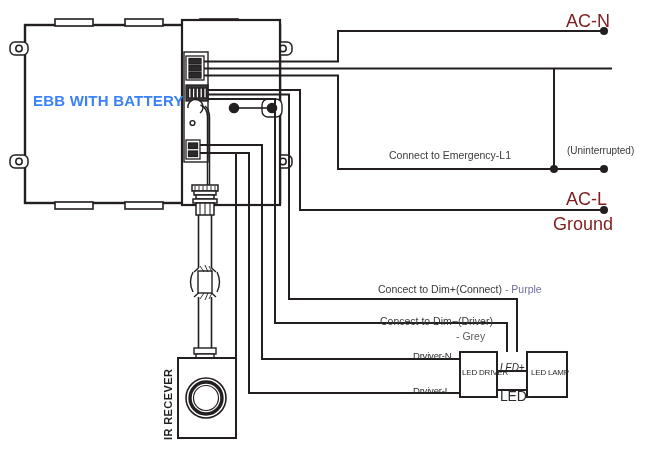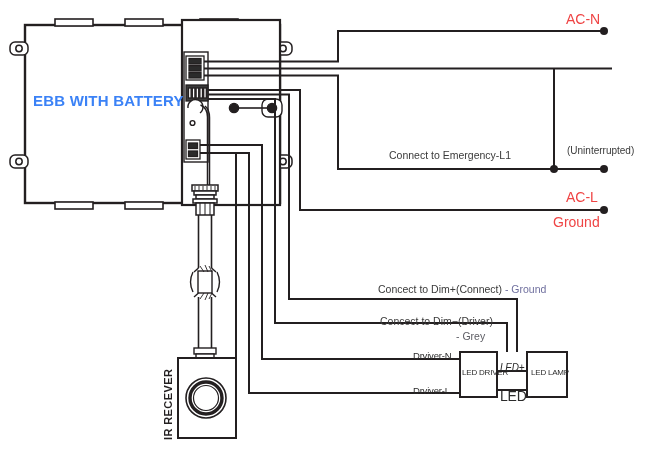--- a/index.html
+++ b/index.html
@@ -1,21 +1,21 @@
 <!DOCTYPE html>
 <html><head>
 <meta charset="utf-8">
 <style>
   html,body{margin:0;padding:0;background:#ffffff;}
   body{font-family:"Liberation Sans", sans-serif;}
   #stage{position:relative;width:654px;height:452px;background:#ffffff;overflow:hidden;}
   #stage svg{position:absolute;left:0;top:0;}
   .lbl{position:absolute;white-space:nowrap;color:#231f20;line-height:1;}
   .ebb-title{font-size:15px;font-weight:bold;letter-spacing:.2px;color:#3b82f6;}
-  .term{font-size:14px;color:#ef4444;}
+  .term{font-size:18px;color:#7f1d1d;}
   .term-sm{font-size:10.5px;color:#3a3a3a;}
   .term-xs{font-size:8px;color:#2b2b2b;letter-spacing:-.2px;}
   .note{font-size:10px;color:#3a3a3a;}
   .purple{color:#6f6f9e;}
   .grey-w{color:#5c5c63;}
   .vert{transform-origin:left top;transform:rotate(-90deg);font-size:11px;font-weight:bold;letter-spacing:.4px;color:#231f20;}
 </style>
 </head>
 <body>
 
@@ -216,21 +216,21 @@
 
   <div class="lbl note" style="left:559px;top:146px;margin-left:8px;">(Uninterrupted)</div>
 
   <div class="lbl term" style="left:566px;top:190px;">AC-L</div>
 
   <div class="lbl term" style="left:553px;top:215px;">Ground</div>
 
   <div class="lbl term-sm" style="left:389px;top:150px;">Connect to Emergency-L1</div>
 
   <div class="lbl term-sm" style="left:378px;top:284px;">
-    <span>Concect to Dim+(Connect)</span><span class="purple"> - Ground</span>
+    <span>Concect to Dim+(Connect)</span><span class="purple"> - Purple</span>
   </div>
 
   <div class="lbl term-sm" style="left:380px;top:316px;">Concect to Dim−(Driver)</div>
   <div class="lbl term-sm grey-w" style="left:456px;top:331px;">- Grey</div>
 
   <div class="lbl term-xs" style="left:413px;top:351px;font-size:9.5px;">Drviver-N</div>
 
   <div class="lbl term-xs" style="left:413px;top:386px;font-size:9.5px;">Drviver-L</div>
 
   <div class="lbl term-xs" style="left:500px;top:363px;font-size:10px;font-style:italic;">LED+</div>

